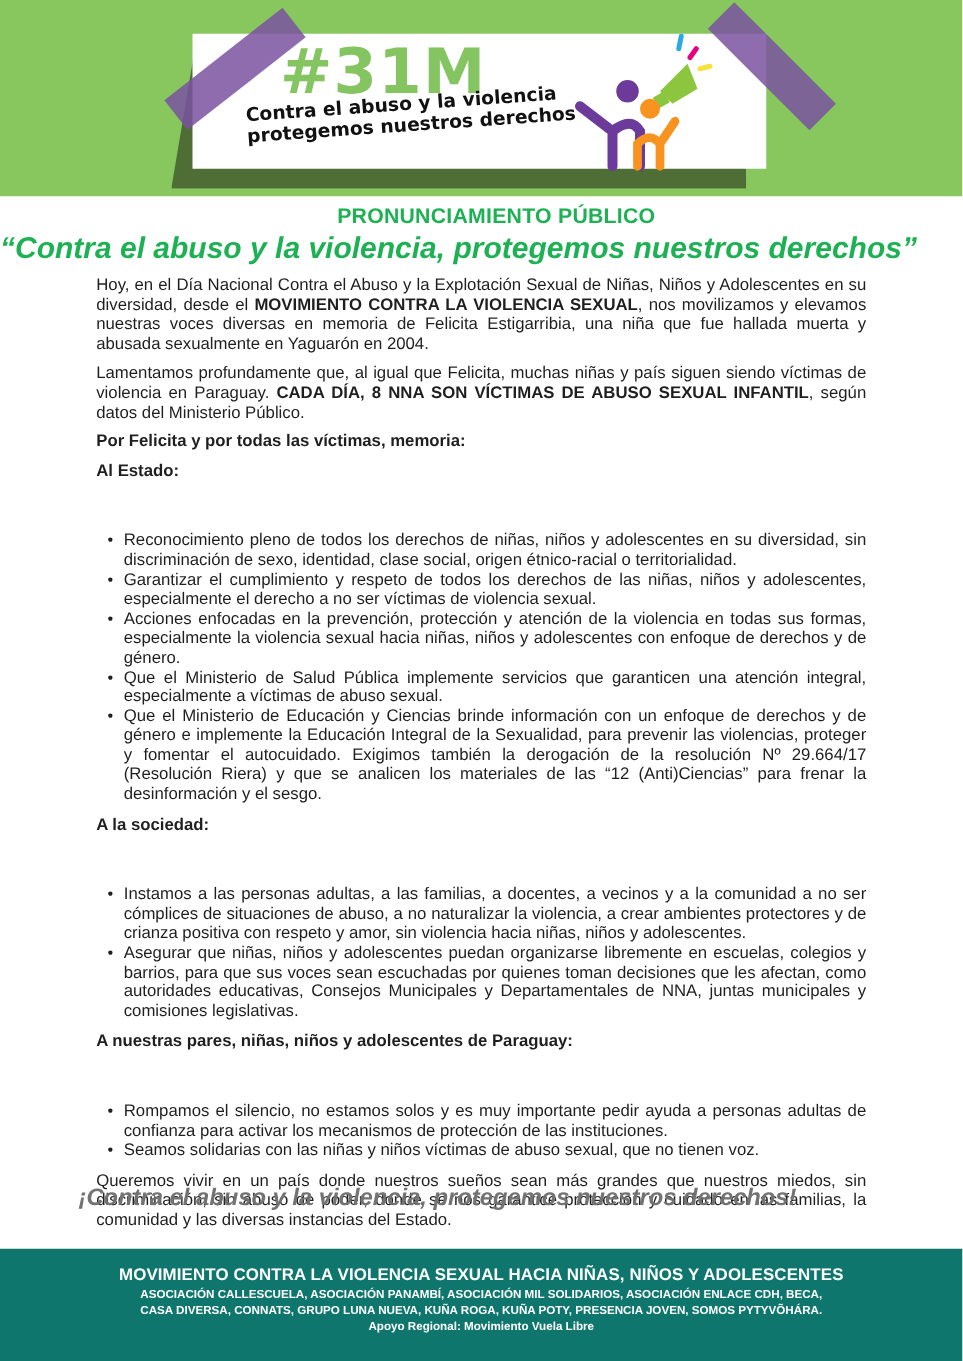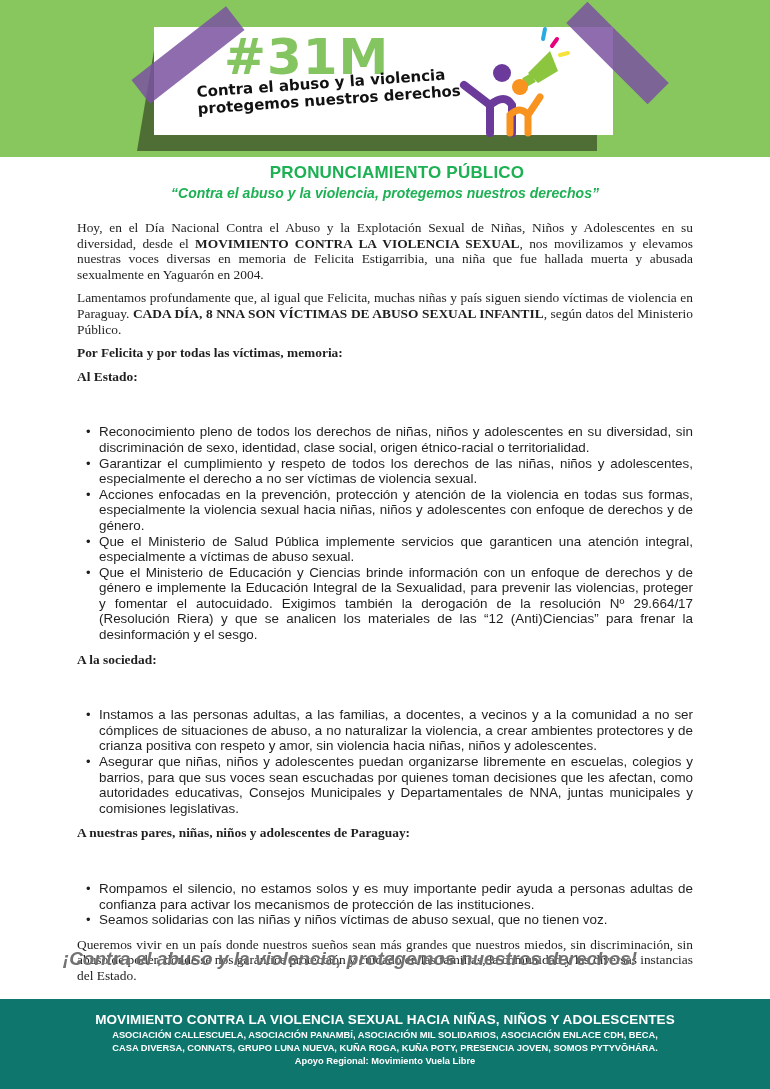--- a/index.html
+++ b/index.html
@@ -18,26 +18,26 @@
   .hashtag { position: absolute; left: 224px; top: 32px; font-family: "DejaVu Sans", sans-serif; font-weight: bold;
       font-size: 50px; letter-spacing: 1px; color: #84c561; line-height: 1; }
   .slogan { position: absolute; left: 196px; top: 84px; font-family: "DejaVu Sans", sans-serif; font-size: 15px;
       color: #111; line-height: 17px; transform: rotate(-4deg); transform-origin: left top; font-weight: bold; }
 
   .logo { position: absolute; left: 450px; top: 25px; width: 130px; height: 112px; }
 
   
   .title { position: absolute; left: 12px; top: 163px; width: 770px; text-align: center; font-weight: bold;
       font-size: 17px; color: #1db154; letter-spacing: 0.2px; }
-  .subtitle { position: absolute; left: 0; top: 185px; width: 770px; text-align: center; font-weight: bold;
-      font-style: italic; font-size: 14px; color: #1db154; }
+  .subtitle { position: absolute; left: 0; top: 185px; width: 770px; font-weight: bold;
+      font-style: italic; font-size: 24px; color: #1db154; }
 
   
   .content { position: absolute; left: 77px; top: 220px; width: 616px; font-size: 13.4px; line-height: 15.6px; color: #1f1f1f; }
-  .content p { text-align: justify; margin-bottom: 8px; font-family: Liberation Serif, serif; }
+  .content p { text-align: justify; margin-bottom: 8px; }
   .content .heading { font-weight: bold; margin-bottom: 0; }
   .content .heading.sp { margin-bottom: 8px; }
   .content ul { list-style: none; margin-bottom: 9px; margin-top: 40px; }
   .content li { position: relative; padding-left: 22px; text-align: justify; }
   .content li::before { content: "\2022"; position: absolute; left: 9px; top: 0; font-size: 13px; }
   .content b { font-weight: bold; }
 
   .closing { position: absolute; left: 0; top: 948px; width: 700px; text-align: center; font-weight: bold;
       font-style: italic; font-size: 19px; color: #737373; }
 

